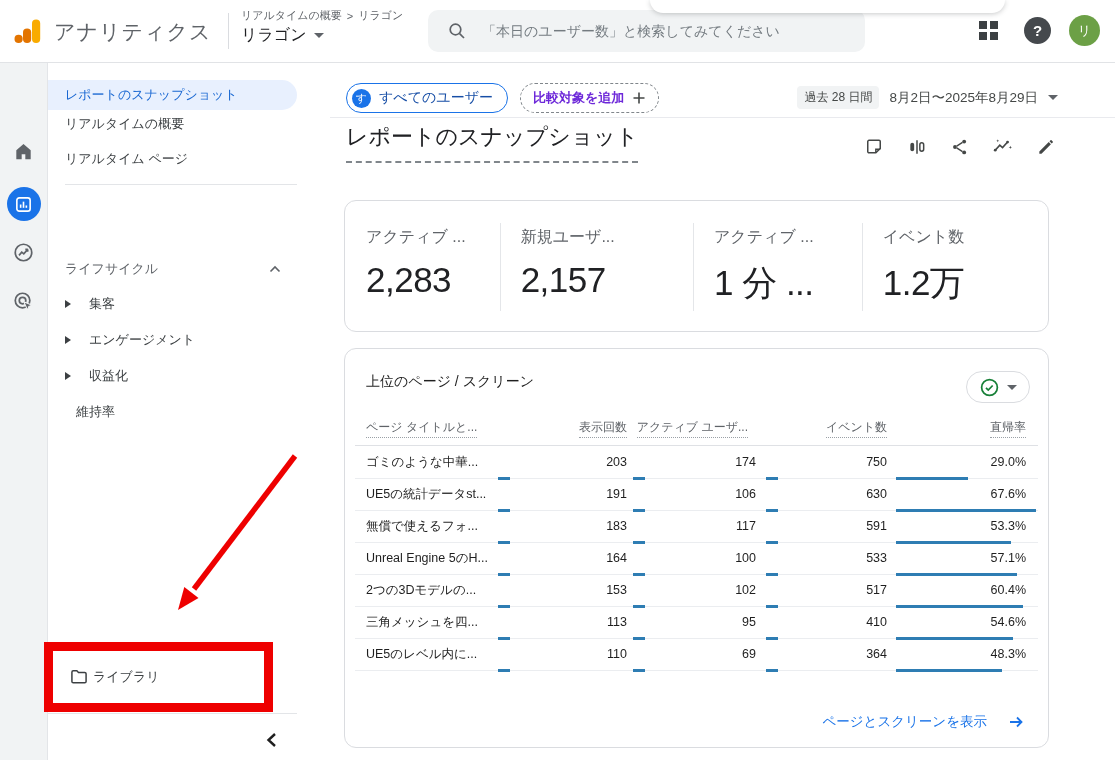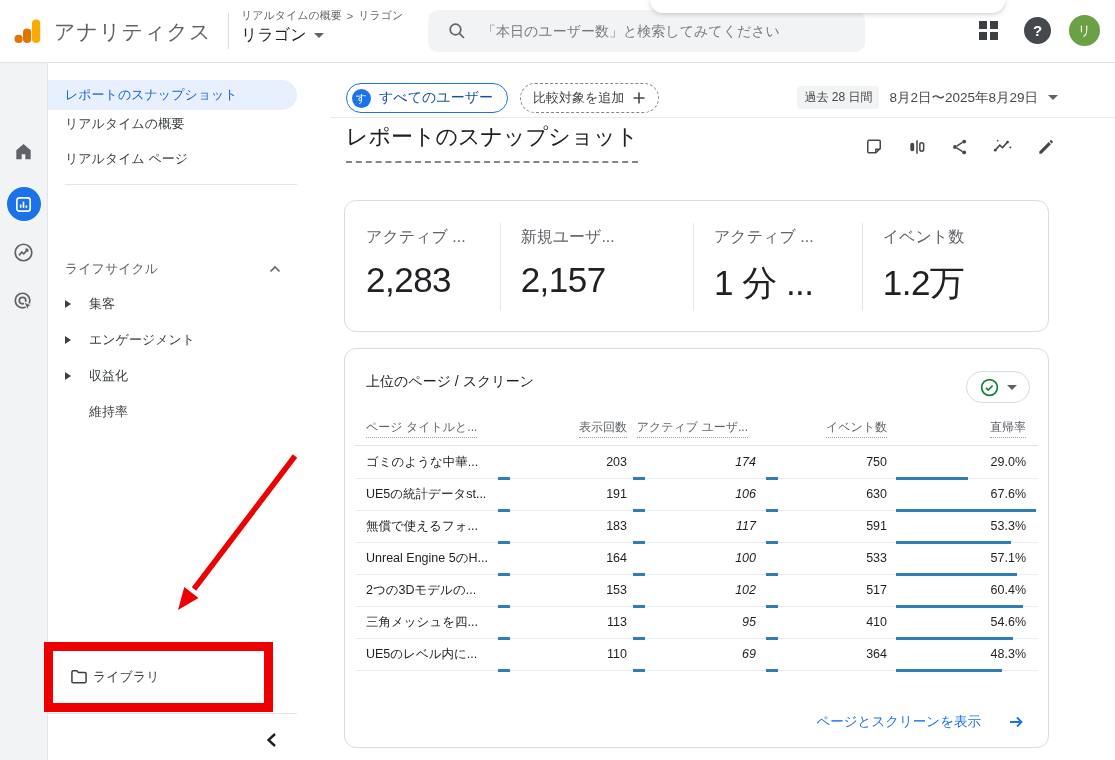--- a/index.html
+++ b/index.html
@@ -37,33 +37,33 @@
   .nav-active{position:absolute;left:0;top:18px;width:249px;height:30px;background:#e8f0fe;border-radius:0 16px 16px 0;display:flex;align-items:center;padding-left:17px;box-sizing:border-box;cursor:pointer;}
   .nav-active span{color:#1967d2;font-size:13px;font-weight:500;}
   .nav-item{position:absolute;left:0;height:24px;display:flex;align-items:center;font-size:13px;color:#3c4043;cursor:pointer;width:249px;}
   .nav-item .lbl{padding-left:17px;}
   .side-divider{position:absolute;left:17px;width:232px;height:1px;background:#e3e5e8;}
   .section-hdr{position:absolute;left:0;top:195px;height:24px;width:249px;display:flex;align-items:center;justify-content:space-between;cursor:pointer;}
   .section-hdr .lbl{padding-left:17px;font-size:13px;color:#5f6368;}
   .section-hdr .chev{padding-right:16px;display:flex;}
   .tri{width:0;height:0;border-top:4.5px solid transparent;border-bottom:4.5px solid transparent;border-left:6px solid #3c4043;display:inline-block;margin-left:17px;}
   .nav-sub .lbl{padding-left:18px;}
-  .nav-sub.noarrow .lbl{padding-left:41px;}
+  .nav-sub.noarrow .lbl{padding-left:28px;}
   .library-item{position:absolute;left:0;top:600px;height:30px;width:249px;display:flex;align-items:center;gap:4px;padding-left:21px;box-sizing:border-box;font-size:13px;color:#3c4043;cursor:pointer;}
   .sidebar-bottom-divider{position:absolute;left:-1px;top:651px;width:250px;height:1px;background:#e3e5e8;}
   .collapse-btn{position:absolute;left:208px;top:665px;width:30px;height:26px;display:flex;align-items:center;justify-content:center;cursor:pointer;}
   
   .main{position:absolute;left:330px;top:62px;right:0;bottom:0;background:#fff;}
   .toolbar-border{position:absolute;left:0;top:55px;right:0;height:1px;background:#e9eaee;}
   .pills{position:absolute;left:16px;top:21px;display:flex;gap:12px;align-items:center;}
   .pill-all-users{display:inline-flex;align-items:center;gap:8px;height:28px;padding:0 14px 0 5px;border:1px solid var(--accent,#1a73e8);border-radius:15px;background:#fff;cursor:pointer;}
   .pill-all-users .badge{width:19px;height:19px;border-radius:50%;background:var(--accent,#1a73e8);color:#fff;font-size:11px;display:flex;align-items:center;justify-content:center;}
   .pill-all-users .txt{font-size:14px;color:#174ea6;font-weight:500;}
   .pill-add-cmp{display:inline-flex;align-items:center;gap:8px;height:28px;padding:0 12px;border:1px dashed #80868b;border-radius:15px;background:#fff;cursor:pointer;}
-  .pill-add-cmp .txt{font-size:13px;color:#404040;}
+  .pill-add-cmp .txt{font-size:13px;color:#6d28d9;font-weight:bold;}
   .date-group{position:absolute;right:57px;top:24px;display:flex;align-items:center;gap:10px;cursor:pointer;}
   .date-chip{background:#f1f3f4;border-radius:4px;padding:3px 7px;font-size:12px;color:#444746;}
   .date-text{font-size:13.5px;color:#444746;}
   .page-title{position:absolute;left:16px;top:60px;margin:0;font-size:22px;font-weight:400;color:#202124;}
   .page-title span{display:inline-block;border-bottom:2px dashed #80868b;padding-bottom:9px;}
   .title-icons{position:absolute;top:74px;right:58px;display:flex;gap:21px;align-items:center;}
   .title-icons .ticon{width:22px;height:22px;display:flex;align-items:center;justify-content:center;cursor:pointer;}
   
   .card{position:absolute;left:14px;width:705px;background:#fff;border:1px solid #dadce0;border-radius:12px;box-sizing:border-box;}
   .card-summary{top:138px;height:132px;display:flex;}
@@ -82,29 +82,29 @@
   .h-title{left:21px;}
   .h-views{right:421px;}
   .h-users{right:300px;}
   .h-events{right:161px;}
   .h-bounce{right:22px;}
   .thead-border{position:absolute;left:10px;right:10px;top:96px;height:1px;background:#dfe1e5;}
   .t-row{position:absolute;left:10px;right:10px;height:32px;border-bottom:1px solid #ebedf0;font-size:12.5px;color:#1f1f1f;}
   .t-row .c{position:absolute;top:0;height:32px;display:flex;align-items:center;white-space:nowrap;}
   .c-title{left:11px;}
   .c-views{right:411px;text-align:center;}
-  .c-users{right:282px;font-style:italic;}
+  .c-users{right:282px;}
   .c-events{right:151px;}
   .c-bounce{right:12px;}
   .bar{position:absolute;bottom:-2px;height:3.5px;background:var(--bar-blue,#2e7db3);}
   .bar-s1{left:143px;width:12px;}
   .bar-s2{left:278px;width:12px;}
   .bar-s3{left:411px;width:12px;}
   .bar-bounce{left:541px;width:100px;}
-  .tbl-footer{position:absolute;right:24px;top:364px;display:flex;align-items:center;gap:27px;cursor:pointer;}
+  .tbl-footer{position:absolute;right:24px;top:364px;display:flex;align-items:center;gap:21px;cursor:pointer;}
   .tbl-footer .lnk{font-size:13.5px;color:var(--accent,#1a73e8);font-weight:500;}
   
   .anno-box{position:absolute;left:44px;top:642px;width:229px;height:70px;border:9px solid var(--anno-red,#ee0000);box-sizing:border-box;z-index:40;pointer-events:none;}
   .anno-arrow{position:absolute;left:150px;top:440px;z-index:40;pointer-events:none;}
 </style>
 </head>
 <body>
 
 <div class="app-header">
   <svg class="ga-logo" width="28" height="28" viewBox="0 0 28 28">

